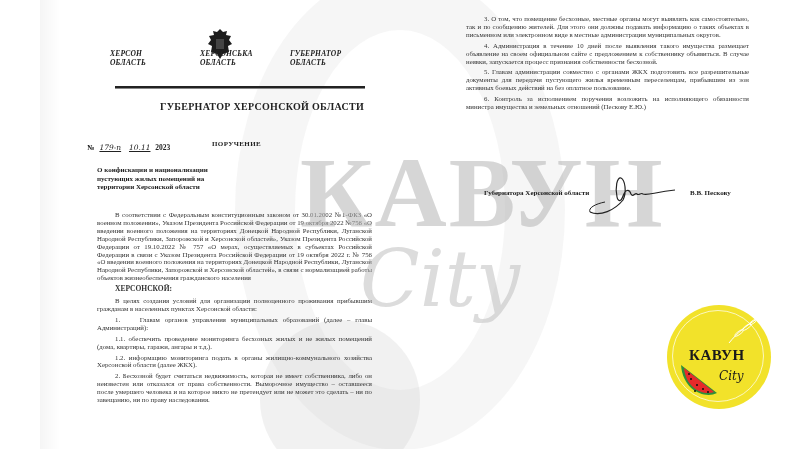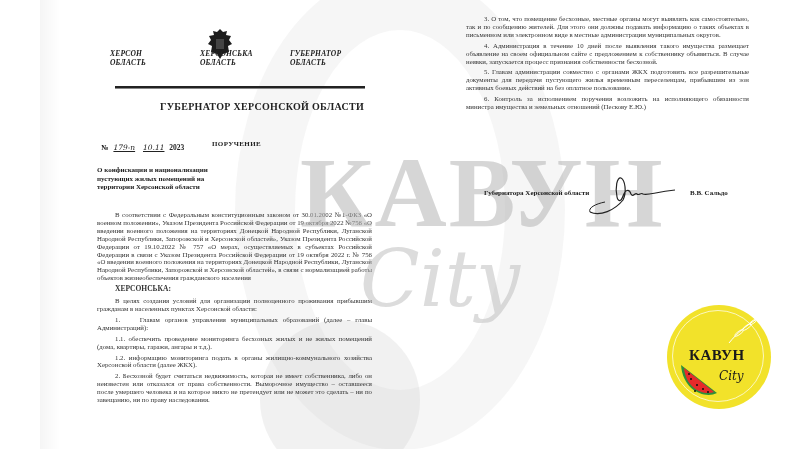--- a/index.html
+++ b/index.html
@@ -21,21 +21,21 @@
   .wm-city { left:360px; top:240px; font-family:"DejaVu Serif", serif; font-style:italic; font-size:78px; color:rgba(185,185,185,0.5); line-height:1; }
   .wm-melon { left:260px; top:320px; width:160px; height:160px; border-radius:50%; background:rgba(200,200,200,0.25); }
 
   
   .emblem { position:absolute; left:205px; top:28px; width:30px; height:32px; }
   .heads { position:absolute; top:49px; left:110px; width:260px; display:flex; justify-content:space-between; font-size:7.5px; font-weight:bold; text-align:left; line-height:9px; letter-spacing:0.2px;font-style:italic; }
   .heads div { width:80px; }
   .rule { position:absolute; left:115px; top:86px; width:250px; height:2px; background:#222; border-bottom:1px solid #888; }
   .gov { position:absolute; left:160px; top:101px; font-size:10px; font-weight:bold; letter-spacing:0.3px; }
   .title { position:absolute; left:212px; top:128px; font-size:7px; font-weight:bold; letter-spacing:0.4px;margin-top:12px; }
-  .num { position:absolute; left:101px; top:143px; font-size:7.5px; font-weight:bold; }
+  .num { position:absolute; left:87px; top:143px; font-size:7.5px; font-weight:bold; }
   .num .hand { font-family:"DejaVu Serif", serif; font-style:italic; font-weight:normal; text-decoration:underline; margin:0 3px; }
   .subject { position:absolute; left:97px; top:166px; width:125px; font-size:7px; font-weight:bold; line-height:8.5px; }
 
   .body { position:absolute; font-size:6.8px; line-height:7.9px; text-align:justify; color:#333; }
   .body p { margin:0 0 3px 0; text-indent:18px; }
   .body .hd { font-weight:bold; text-indent:18px; font-size:7.5px; margin:3px 0 4px 0; }
 
   .sig-label { position:absolute; left:484px; top:189px; font-size:7px; font-weight:bold; }
   .sig-name { position:absolute; left:690px; top:189px; font-size:7px; font-weight:bold; }
   .sig-svg { position:absolute; left:585px; top:172px; width:95px; height:45px; }
@@ -72,21 +72,21 @@
 <div class="num">
   <span>№</span>
   <span class="hand">179-п</span>
   <span class="hand">10.11</span>
   <span>2023</span>
 </div>
 <div class="subject">О конфискации и национализации пустующих жилых помещений на территории Херсонской области</div>
 
 <div class="body" style="left:97px; top:211px; width:275px;">
   <p>В соответствии с Федеральным конституционным законом от 30.01.2002 №1-ФКЗ «О военном положении», Указом Президента Российской Федерации от 19 октября 2022 №756 «О введении военного положения на территориях Донецкой Народной Республики, Луганской Народной Республики, Запорожской и Херсонской областей», Указом Президента Российской Федерации от 19.10.2022 № 757 «О мерах, осуществляемых в субъектах Российской Федерации в связи с Указом Президента Российской Федерации от 19 октября 2022 г. № 756 «О введении военного положения на территориях Донецкой Народной Республики, Луганской Народной Республики, Запорожской и Херсонской областей», в связи с нормализацией работы объектов жизнеобеспечения гражданского населения</p>
-  <div class="hd">ХЕРСОНСЬКА:</div>
+  <div class="hd">ХЕРСОНСКОЙ:</div>
   <p>В целях создания условий для организации полноценного проживания прибывшим гражданам в населенных пунктах Херсонской области:</p>
   <p>1.&nbsp;&nbsp;&nbsp;&nbsp;Главам органов управления муниципальных образований (далее – главы Администраций):</p>
   <p>1.1. обеспечить проведение мониторинга бесхозных жилых и не жилых помещений (дома, квартиры, гаражи, ангары и т.д.).</p>
   <p>1.2. информацию мониторинга подать в органы жилищно-коммунального хозяйства Херсонской области (далее ЖКХ).</p>
   <p>2. Бесхозной будет считаться недвижимость, которая не имеет собственника, либо он неизвестен или отказался от права собственности. Выморочное имущество – оставшееся после умершего человека и на которое никто не претендует или не может это сделать – ни по завещанию, ни по праву наследования.</p>
 </div>
 
 <div class="body" style="left:466px; top:15px; width:283px;">
   <p>3. О том, что помещение бесхозные, местные органы могут выявлять как самостоятельно, так и по сообщению жителей. Для этого они должны подавать информацию о таких объектах в письменном или электронном виде в местные администрации муниципальных округов.</p>
   <p>4. Администрация в течение 10 дней после выявления такого имущества размещает объявление на своем официальном сайте с предложением к собственнику объявиться. В случае неявки, запускается процесс признания собственности бесхозной.</p>
@@ -95,21 +95,21 @@
 </div>
 
 <div class="wm wm-kavun">КАВУН</div>
 <div class="wm wm-city">City</div>
 
 <div class="sig-label">Губернатора Херсонской области</div>
 <svg class="sig-svg" viewBox="0 0 95 45">
   <path d="M5 40 C15 45 30 38 38 28 C42 20 40 8 36 6 C32 5 30 15 32 25 C33 30 36 30 38 24 C40 18 44 16 46 22 C48 26 50 20 52 22 C54 24 56 20 58 22 C62 24 70 20 90 18" fill="none" stroke="#222" stroke-width="1.2"></path>
   <path d="M5 40 C3 36 10 32 20 30" fill="none" stroke="#222" stroke-width="1"></path>
 </svg>
-<div class="sig-name">В.В. Сальдо</div>
+<div class="sig-name">В.В. Пескову</div>
 
 <div class="logo">
   <div class="logo-ring"></div>
   <svg style="position:absolute; left:60px; top:10px; width:32px; height:30px;" viewBox="0 0 32 30">
     <path d="M2 28 C10 18 20 10 30 4" fill="none" stroke="#fff" stroke-width="1"></path>
     <ellipse cx="12" cy="18" rx="5" ry="1.6" transform="rotate(-35 12 18)" fill="none" stroke="#fff" stroke-width="0.8"></ellipse>
     <ellipse cx="20" cy="12" rx="5" ry="1.6" transform="rotate(-35 20 12)" fill="none" stroke="#fff" stroke-width="0.8"></ellipse>
     <ellipse cx="26" cy="7" rx="4" ry="1.4" transform="rotate(-35 26 7)" fill="none" stroke="#fff" stroke-width="0.8"></ellipse>
   </svg>
   <div class="logo-text">КАВУН</div>

